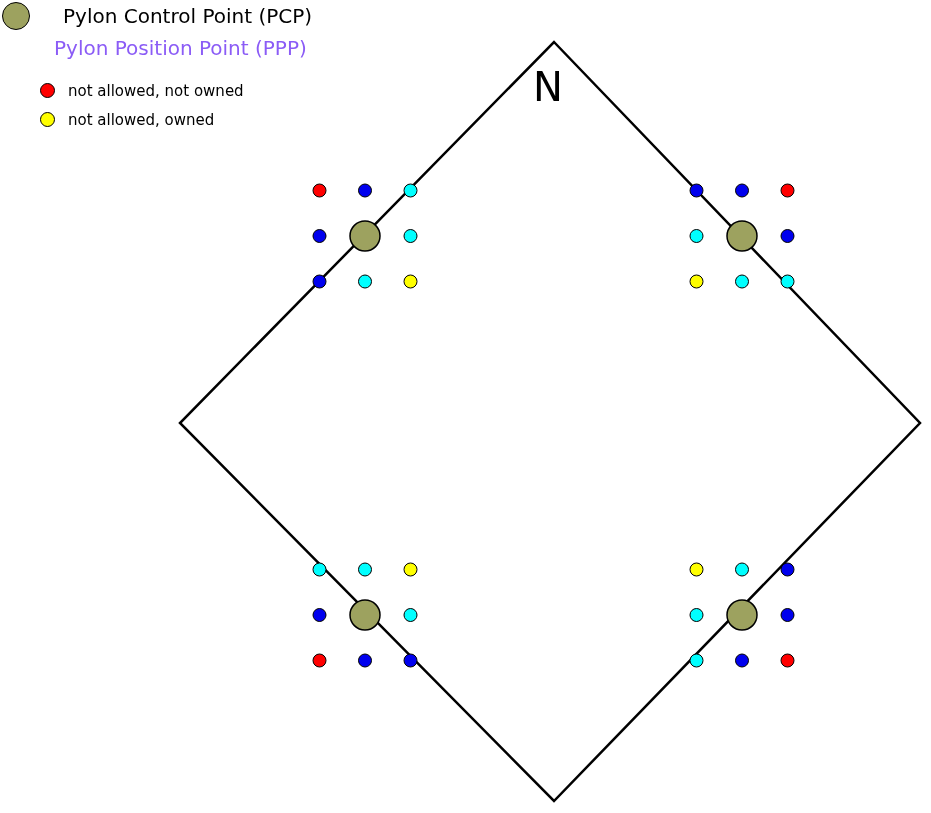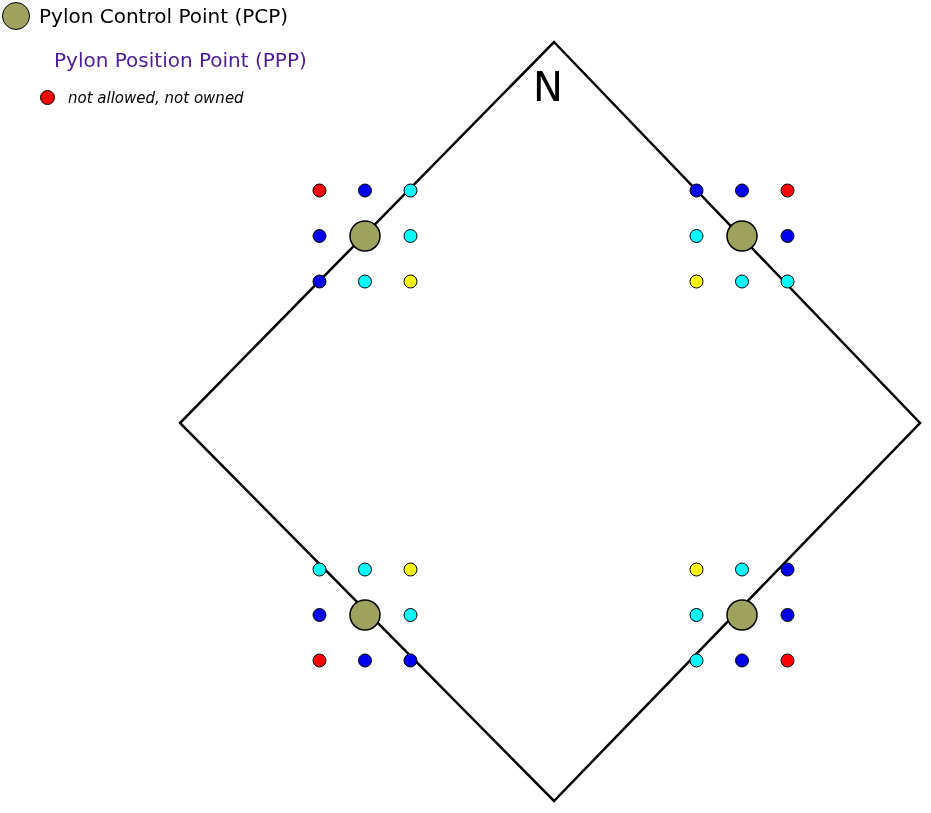--- a/index.html
+++ b/index.html
@@ -35,49 +35,49 @@
     left: 0;
     top: 0;
     width: 340px;
   }
   .legend-pcp-row {
     position: absolute;
     left: 2px;
     top: 2px;
     display: flex;
     align-items: center;
+    gap: 24px;
   }
   .pcp-circle {
     width: 26px;
     height: 26px;
     border-radius: 50%;
     border: 1.5px solid #000;
     display: inline-block;
     box-sizing: content-box;
     flex: 0 0 auto;
   }
   .legend-title {
     font-size: 20px;
     margin-left: 9px;
     color: #000;
     white-space: nowrap;
   }
   .legend-ppp-title {
     position: absolute;
     left: 54px;
-    top: 48px;
+    top: 36px;
     font-size: 20px;
-    color: #4c1d95;
+    color: #8b5cf6;
     white-space: nowrap;
   }
   .legend-items {
     position: absolute;
     left: 40px;
-    top: 83px;
-    font-style: italic;
+    top: 76px;
   }
   .legend-row {
     display: flex;
     align-items: center;
     height: 29px;
   }
   .legend-dot {
     width: 13px;
     height: 13px;
     border-radius: 50%;
@@ -143,16 +143,20 @@
     <div class="legend-pcp-row">
       <span class="pcp-circle" style="background: rgb(157, 162, 95);"></span>
       <span class="legend-title">Pylon Control Point (PCP)</span>
     </div>
     <div class="legend-ppp-title">Pylon Position Point (PPP)</div>
     <div class="legend-items">
         <div class="legend-row">
           <span class="legend-dot" style="background: rgb(255, 0, 0);"></span>
           <span class="legend-label">not allowed, not owned</span>
         </div>
+        <div class="legend-row">
+          <span class="legend-dot" style="background: rgb(255, 255, 0);"></span>
+          <span class="legend-label">not allowed, owned</span>
+        </div>
       </div>
   </div>
 
 </div>
 
 </body></html>

